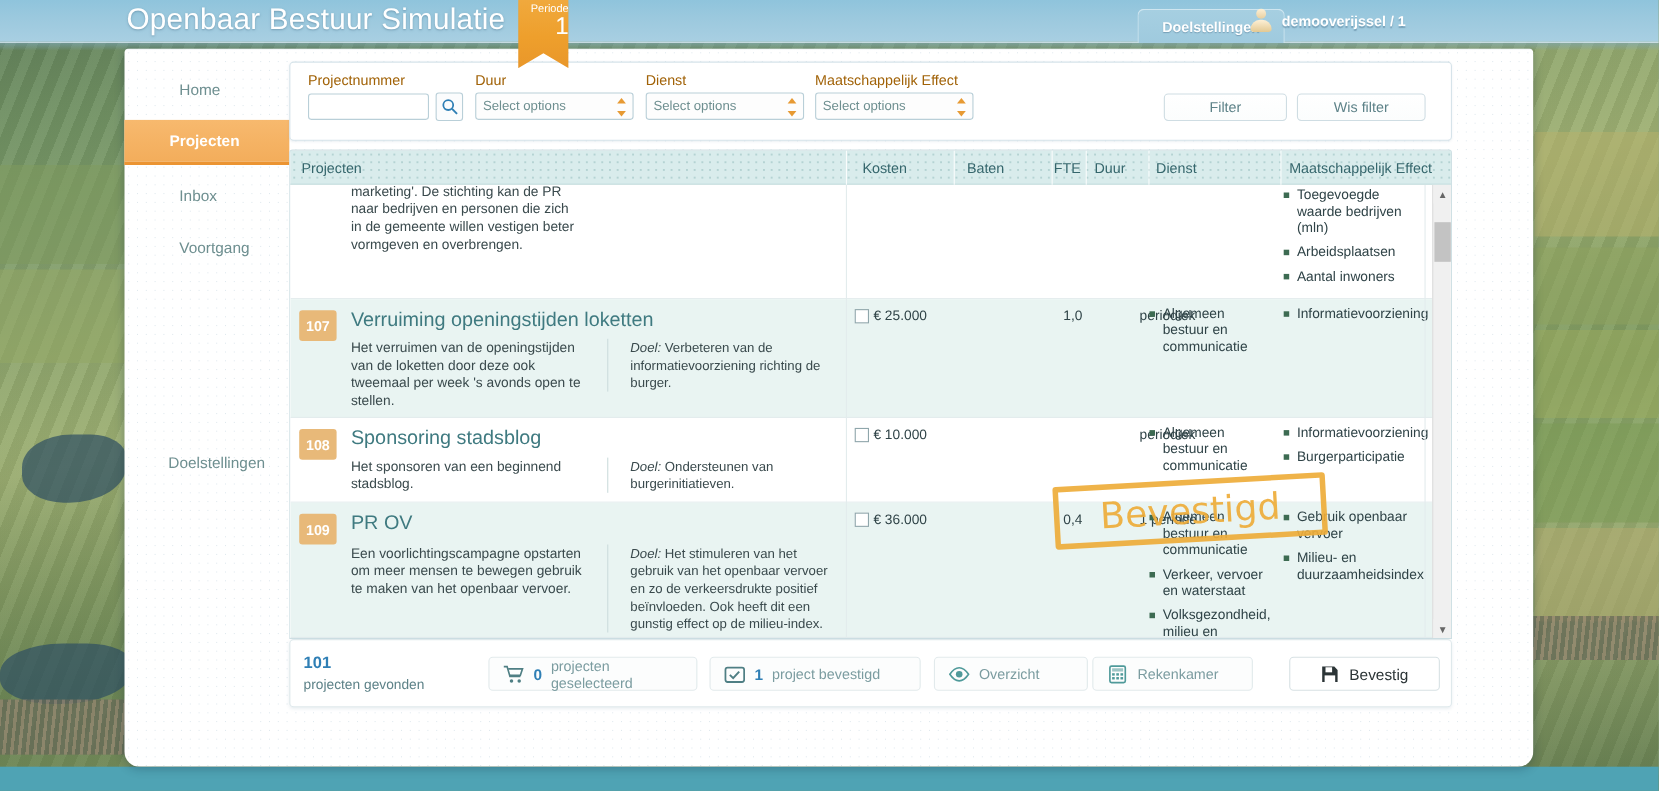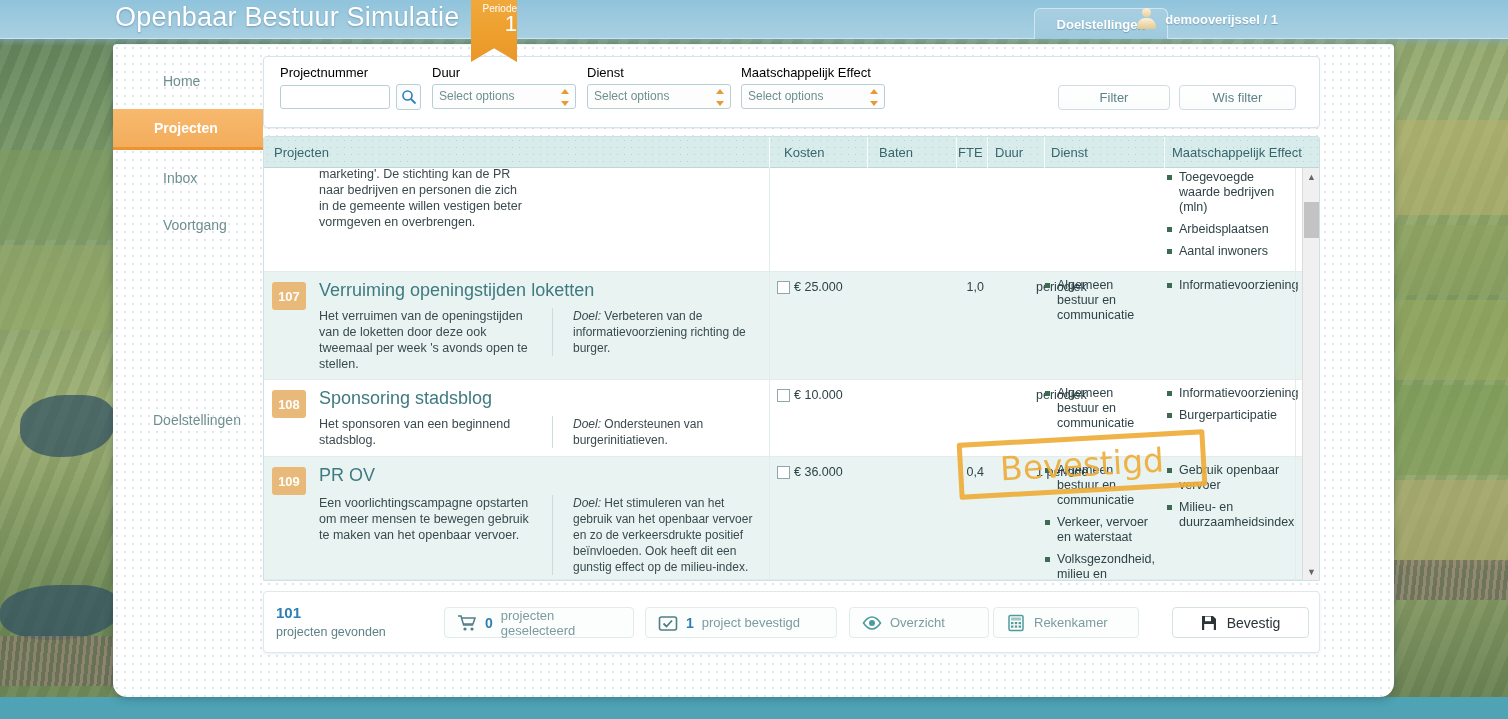--- a/index.html
+++ b/index.html
@@ -146,21 +146,21 @@
   
   .filter-card {
     width: 1057px; height: 72px;
     background: #ffffff;
     border: 1px solid #d6e3ea;
     border-radius: 4px;
     position: relative;
     box-shadow: 0 1px 2px rgba(80,120,145,.10);
   }
   .f-group { position: absolute; top: 8px; }
-  .f-label { font-size: 13px; color: #000000; margin-bottom: 4px; display: block; }
+  .f-label { font-size: 13px; color: #a16207; margin-bottom: 4px; display: block; }
   .f-input {
     width: 110px; height: 24px;
     border: 1px solid #b9cfd8; border-radius: 3px;
     background: #fff; font-size: 12px; padding: 0 4px;
     color: #37535c; vertical-align: middle;
   }
   .f-search-btn {
     width: 25px; height: 26px; margin-left: 2px;
     border: 1px solid #b9cfd8; border-radius: 3px;
     background: #fbfcfd; vertical-align: middle;
@@ -282,21 +282,21 @@
     background: #f0f0f0; cursor: pointer; color:#666; font-size:9px;
   }
   .vs-arrow.bottom { position: absolute; bottom: 0; }
   .vs-thumb {
     position: absolute; top: 34px; left: 1px; width: 15px; height: 36px;
     background: #c3c3c3; cursor: pointer;
   }
 
   
   .footer {
-    width: 1057px; height: 62px; margin-top: 10px;
+    width: 1057px; height: 62px; 
     background: #ffffff;
     border: 1px solid #dfe9ec;
     border-radius: 4px;
     box-shadow: 0 1px 3px rgba(80,120,145,.12);
     position: relative;
   }
   .found-count {
     position: absolute; left: 12px; top: 12px;
     color: #2f7fb5; font-size: 15px; font-weight: bold;
   }

